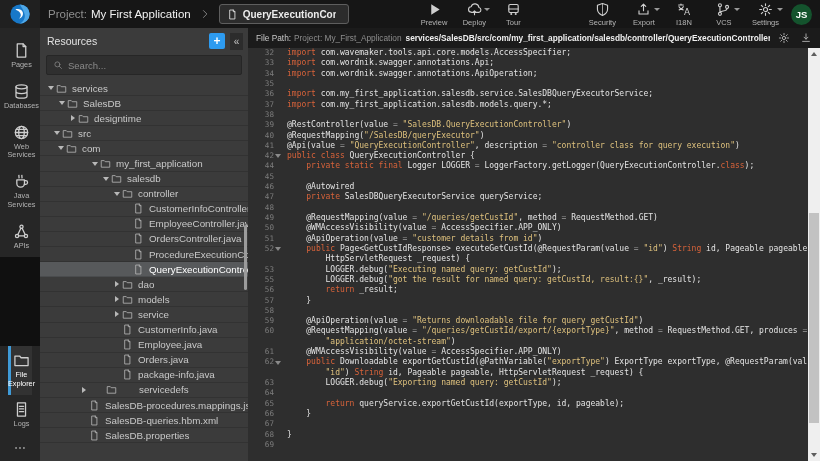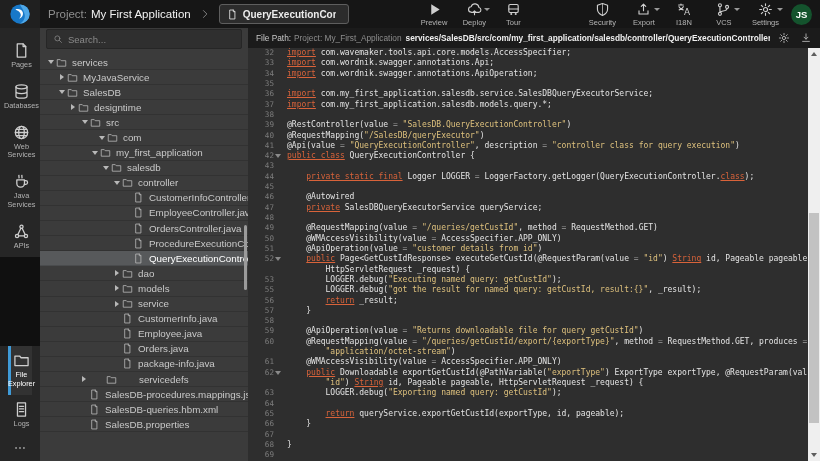--- a/index.html
+++ b/index.html
@@ -73,21 +73,21 @@
   .fp-icons span { cursor:pointer; display:flex; }
 
   .code-wrap { flex:1; position:relative; overflow:hidden; }
   .code { position:absolute; top:0; left:0; right:12px; bottom:0; overflow:hidden;
       font-family:"DejaVu Sans Mono", monospace; font-size:8px; line-height:10.32px; }
   .code-row { display:flex; height:10.32px; align-items:center; }
   .gutter { width:26px; flex:none; text-align:right; color:#7c7c7c; font-size:7.6px; }
   .foldslot { width:8px; flex:none; display:flex; justify-content:center; }
   .foldcaret { width:0; height:0; border-left:3px solid transparent; border-right:3px solid transparent; border-top:4px solid #8a8a8a; }
   .ct { white-space:pre; flex:1; overflow:hidden; padding-left:5px; }
-  .c-k { color:#d9633a;text-decoration:underline; } .c-s { color:#dec17d; } .c-p { color:#e4e4e4; } .c-o { color:#9c9c9c; }
+  .c-k { color:#d9633a; } .c-s { color:#dec17d; } .c-p { color:#e4e4e4; } .c-o { color:#9c9c9c; }
 
   
   .vscroll { position:absolute; top:0; right:0; bottom:0; width:12px; background:#efefef; }
   .sb-arrow { position:absolute; left:0; width:12px; height:12px; }
   .sb-arrow.up { top:0; } .sb-arrow.down { bottom:0; }
   .sb-arrow.up::after, .sb-arrow.down::after { content:""; position:absolute; left:3px; }
   .sb-arrow.up::after { top:4px; border-left:3px solid transparent; border-right:3px solid transparent; border-bottom:4px solid #5d5d5d; }
   .sb-arrow.down::after { bottom:4px; border-left:3px solid transparent; border-right:3px solid transparent; border-top:4px solid #5d5d5d; }
   .sb-thumb { position:absolute; left:1px; right:1px; top:165px; height:210px; background:#c2c2c2; }
 </style>
@@ -317,20 +317,25 @@
             <svg viewBox="0 0 16 16" width="14" height="14" fill="none" stroke="currentColor" stroke-width="1.2" stroke-linecap="round" stroke-linejoin="round">
               <circle cx="3.5" cy="8" r="1.1" fill="currentColor" stroke="none"></circle>
               <circle cx="8" cy="8" r="1.1" fill="currentColor" stroke="none"></circle>
               <circle cx="12.5" cy="8" r="1.1" fill="currentColor" stroke="none"></circle>
             </svg>
           </span>
         </div>
       </nav>
 
     <aside class="resources">
+      <div class="res-header">
+        <span class="res-title">Resources</span>
+        <button class="add-btn">+</button>
+        <button class="collapse-btn">«</button>
+      </div>
       <div class="search-box">
         <span id="search-icon">
             <span style="display: flex;">
               <svg viewBox="0 0 16 16" width="10" height="10" fill="none" stroke="currentColor" stroke-width="1.2" stroke-linecap="round" stroke-linejoin="round">
                 <circle cx="7" cy="7" r="4"></circle>
                 <path d="M10 10l3.6 3.6"></path>
               </svg>
             </span>
           </span>
         <input type="text" placeholder="Search..." style="">
@@ -344,71 +349,58 @@
               <span style="display: flex;">
                 <svg viewBox="0 0 16 16" width="11" height="11" fill="none" stroke="currentColor" stroke-width="1.2" stroke-linecap="round" stroke-linejoin="round">
                   <path d="M1.8 12.8V3.8h4.4l1.4 1.6h6.6v7.4z"></path>
                 </svg>
               </span>
             </span>
             <span>services</span>
           </div>
           <div class="tree-row" style="padding-left: 17px;">
             <span class="slot">
+              <span class="arr-open"></span>
+            </span>
+            <span class="tic">
+              <span style="display: flex;">
+                <svg viewBox="0 0 16 16" width="11" height="11" fill="none" stroke="currentColor" stroke-width="1.2" stroke-linecap="round" stroke-linejoin="round">
+                  <path d="M1.8 12.8V3.8h4.4l1.4 1.6h6.6v7.4z"></path>
+                </svg>
+              </span>
+            </span>
+            <span>SalesDB</span>
+          </div>
+          <div class="tree-row" style="padding-left: 28px;">
+            <span class="slot">
               <span class="arr-closed"></span>
             </span>
             <span class="tic">
               <span style="display: flex;">
                 <svg viewBox="0 0 16 16" width="11" height="11" fill="none" stroke="currentColor" stroke-width="1.2" stroke-linecap="round" stroke-linejoin="round">
                   <path d="M1.8 12.8V3.8h4.4l1.4 1.6h6.6v7.4z"></path>
                 </svg>
               </span>
             </span>
-            <span>MyJavaService</span>
-          </div>
-          <div class="tree-row" style="padding-left: 17px;">
+            <span>designtime</span>
+          </div>
+          <div class="tree-row" style="padding-left: 12px;">
             <span class="slot">
               <span class="arr-open"></span>
             </span>
             <span class="tic">
               <span style="display: flex;">
                 <svg viewBox="0 0 16 16" width="11" height="11" fill="none" stroke="currentColor" stroke-width="1.2" stroke-linecap="round" stroke-linejoin="round">
                   <path d="M1.8 12.8V3.8h4.4l1.4 1.6h6.6v7.4z"></path>
                 </svg>
               </span>
             </span>
-            <span>SalesDB</span>
-          </div>
-          <div class="tree-row" style="padding-left: 28px;">
-            <span class="slot">
-              <span class="arr-closed"></span>
-            </span>
-            <span class="tic">
-              <span style="display: flex;">
-                <svg viewBox="0 0 16 16" width="11" height="11" fill="none" stroke="currentColor" stroke-width="1.2" stroke-linecap="round" stroke-linejoin="round">
-                  <path d="M1.8 12.8V3.8h4.4l1.4 1.6h6.6v7.4z"></path>
-                </svg>
-              </span>
-            </span>
-            <span>designtime</span>
-          </div>
-          <div class="tree-row" style="padding-left: 40px;">
-            <span class="slot">
-              <span class="arr-open"></span>
-            </span>
-            <span class="tic">
-              <span style="display: flex;">
-                <svg viewBox="0 0 16 16" width="11" height="11" fill="none" stroke="currentColor" stroke-width="1.2" stroke-linecap="round" stroke-linejoin="round">
-                  <path d="M1.8 12.8V3.8h4.4l1.4 1.6h6.6v7.4z"></path>
-                </svg>
-              </span>
-            </span>
             <span>src</span>
           </div>
-          <div class="tree-row" style="padding-left: 57px;">
+          <div class="tree-row" style="padding-left: 16px;">
             <span class="slot">
               <span class="arr-open"></span>
             </span>
             <span class="tic">
               <span style="display: flex;">
                 <svg viewBox="0 0 16 16" width="11" height="11" fill="none" stroke="currentColor" stroke-width="1.2" stroke-linecap="round" stroke-linejoin="round">
                   <path d="M1.8 12.8V3.8h4.4l1.4 1.6h6.6v7.4z"></path>
                 </svg>
               </span>
             </span>
@@ -729,25 +721,20 @@
               <span class="ct"><span class="c-p">@Api(value </span><span class="c-o">= </span><span class="c-s">"QueryExecutionController"</span><span class="c-p">, description </span><span class="c-o">= </span><span class="c-s">"controller class for query execution"</span><span class="c-p">)</span></span>
             </div>
             <div class="code-row">
               <span class="gutter">42</span>
               <span class="foldslot">
                 <span class="foldcaret"></span>
               </span>
               <span class="ct"><span class="c-k">public class</span><span class="c-p"> QueryExecutionController {</span></span>
             </div>
             <div class="code-row">
-              <span class="gutter">43</span>
-              <span class="foldslot"></span>
-              <span class="ct"></span>
-            </div>
-            <div class="code-row">
               <span class="gutter">44</span>
               <span class="foldslot"></span>
               <span class="ct"><span class="c-p">    </span><span class="c-k">private static final</span><span class="c-p"> Logger LOGGER </span><span class="c-o">= </span><span class="c-p">LoggerFactory.getLogger(QueryExecutionController.</span><span class="c-k">class</span><span class="c-p">);</span></span>
             </div>
             <div class="code-row">
               <span class="gutter">45</span>
               <span class="foldslot"></span>
               <span class="ct"></span>
             </div>
             <div class="code-row">

